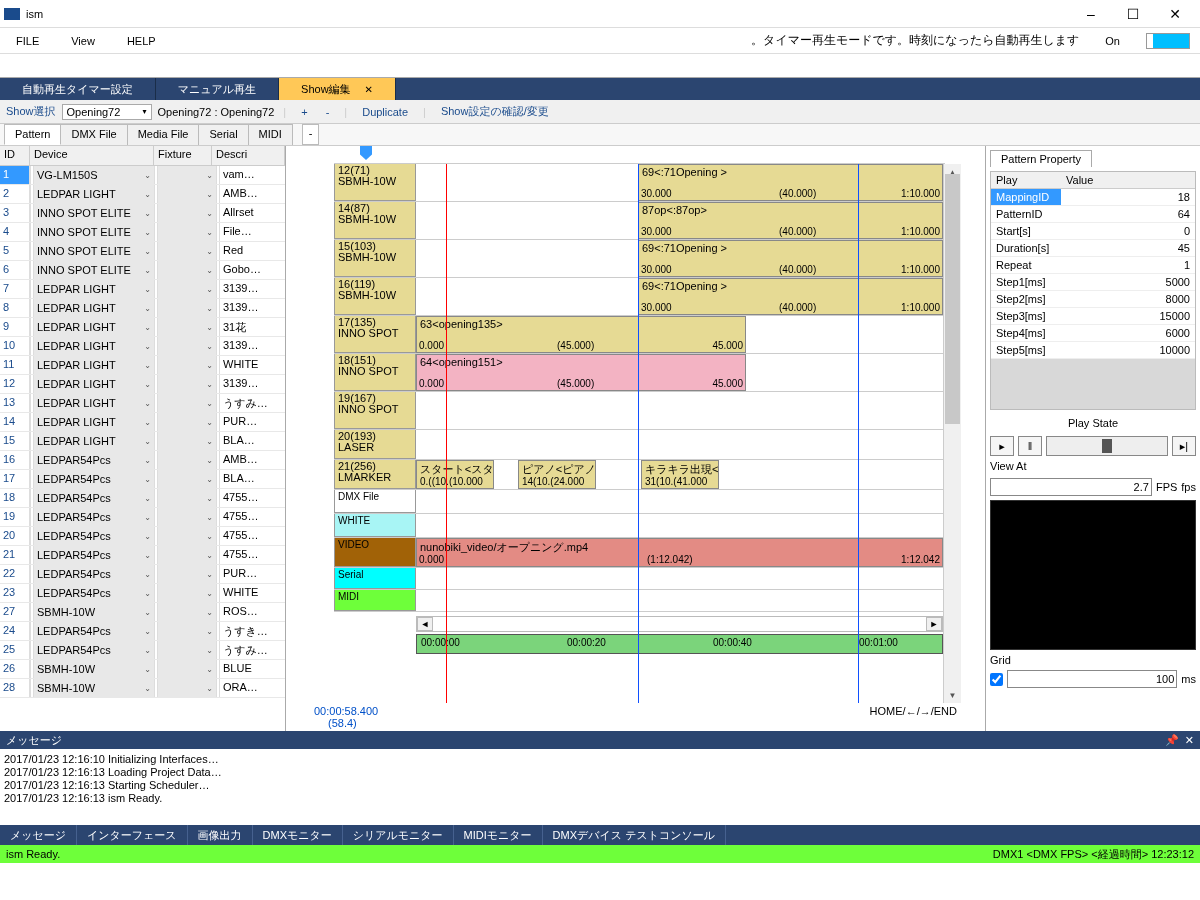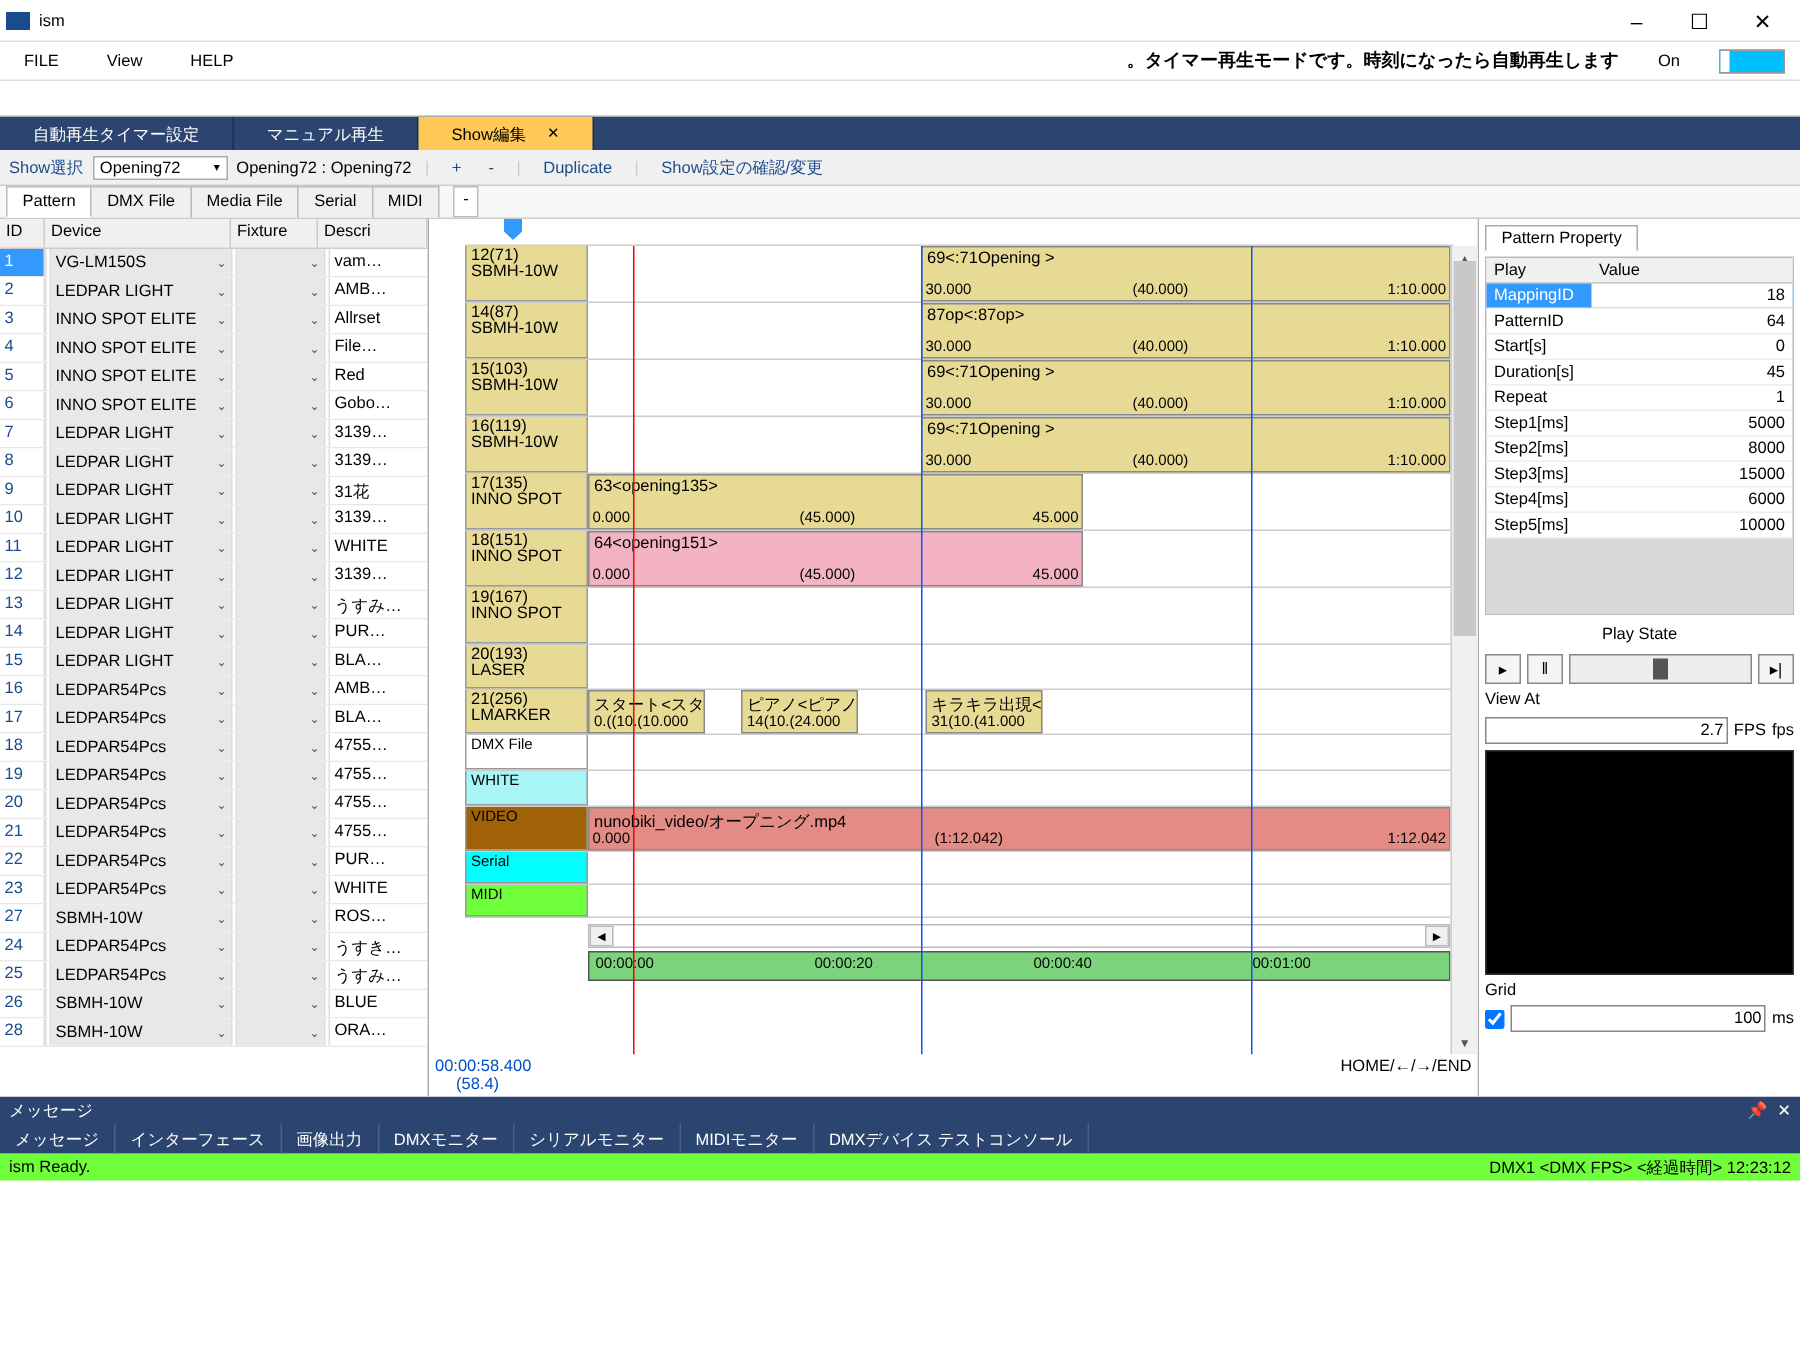--- a/index.html
+++ b/index.html
@@ -5,21 +5,21 @@
 * { box-sizing: border-box; margin: 0; padding: 0; font-family: "MS PGothic", "Hiragino Sans", sans-serif; font-size: 11px; }
 body { background: #fff; width: 1200px; height: 900px; overflow: hidden; position: relative; }
 
 .titlebar { height: 28px; background: #fff; border-bottom: 1px solid #ddd; display: flex; align-items: center; padding: 0 4px; }
 .titlebar .app-icon { width: 16px; height: 12px; background: #1a4b8c; margin-right: 6px; }
 .titlebar .title { flex: 1; }
 .titlebar .win-btn { width: 42px; height: 26px; display: flex; align-items: center; justify-content: center; font-size: 14px; cursor: pointer; }
 
 .menubar { height: 26px; background: #fff; display: flex; align-items: center; padding: 0 10px; gap: 20px; border-bottom: 1px solid #ddd; }
 .menubar .item { cursor: pointer; padding: 2px 6px; }
-.menubar .status-text { margin-left: auto; font-size: 12px; font-weight: bold; }
+.menubar .status-text { margin-left: auto; font-size: 12px; }
 .menubar .on-label { margin: 0 6px; }
 .menubar .toggle { width: 44px; height: 16px; background: #00bfff; border: 1px solid #999; position: relative; }
 .menubar .toggle::after { content: ""; position: absolute; left: 0; top: 0; width: 6px; height: 14px; background: #fff; }
 
 .spacer-bar { height: 24px; border-bottom: 1px solid #aaa; }
 
 .tabs1 { background: #2b4570; display: flex; height: 22px; align-items: stretch; }
 .tabs1 .tab { padding: 3px 22px; color: #fff; cursor: pointer; border-right: 1px solid #1a2d49; display: flex; align-items: center; }
 .tabs1 .tab.active { background: #ffc857; color: #000; }
 .tabs1 .tab .close { margin-left: 14px; font-size: 10px; }
@@ -29,21 +29,21 @@
 .toolbar1 .sel { background: #fff; border: 1px solid #aaa; padding: 1px 4px; min-width: 90px; display: inline-flex; align-items: center; }
 .toolbar1 .sel::after { content: "▾"; margin-left: auto; font-size: 8px; }
 .toolbar1 .sep { color: #ccc; margin: 0 3px; }
 .toolbar1 .btn { padding: 2px 6px; cursor: pointer; color: #1a4b8c; }
 
 .tabs2 { background: #f7f7f7; display: flex; height: 22px; padding: 0 4px; border-bottom: 1px solid #ccc; }
 .tabs2 .tab { padding: 3px 10px; border: 1px solid #bbb; border-bottom: none; background: #f0f0f0; cursor: pointer; margin-right: -1px; }
 .tabs2 .tab.active { background: #fff; border-bottom: 1px solid #fff; position: relative; z-index: 1; }
 .tabs2 .collapse-btn { margin-left: 10px; padding: 2px 6px; border: 1px solid #bbb; background: #fff; cursor: pointer; }
 
-.main { display: flex; height: 585px; }
+.main { display: flex; height: 585px; gap: 24px; }
 
 .left-panel { width: 286px; background: #fff; border-right: 1px solid #aaa; display: flex; flex-direction: column; }
 .lp-header { display: flex; background: #f0f0f0; border-bottom: 1px solid #ccc; height: 20px; }
 .lp-header .col { border-right: 1px solid #ccc; padding: 2px 4px; }
 .lp-body { flex: 1; overflow: hidden; }
 .lp-row { display: flex; height: 19px; border-bottom: 1px solid #e8e8e8; }
 .lp-row .c-id { width: 30px; padding: 2px 3px; background: #fff; color: #1a4b8c; border-right: 1px solid #ddd; }
 .lp-row.sel .c-id { background: #3399ff; color: #fff; }
 .lp-row .c-dev { width: 120px; padding: 2px 3px; background: #e8e8e8; display: flex; align-items: center; }
 .lp-row .c-dev span:first-child { flex: 1; overflow: hidden; white-space: nowrap; }
@@ -834,20 +834,26 @@
 </div>
 
 <div class="msg-panel">
   <div class="msg-head">
     <span>メッセージ</span>
     <div class="r">
       <span>📌</span>
       <span>✕</span>
     </div>
   </div>
+  <div class="msg-body" id="msg-body">
+      <div>2017/01/23 12:16:10 Initializing Interfaces…</div>
+      <div>2017/01/23 12:16:13 Loading Project Data…</div>
+      <div>2017/01/23 12:16:13 Starting Scheduler…</div>
+      <div>2017/01/23 12:16:13 ism Ready.</div>
+    </div>
   <div class="bottom-tabs" id="bottom-tabs">
       <div class="bt">メッセージ</div>
       <div class="bt">インターフェース</div>
       <div class="bt">画像出力</div>
       <div class="bt">DMXモニター</div>
       <div class="bt">シリアルモニター</div>
       <div class="bt">MIDIモニター</div>
       <div class="bt">DMXデバイス テストコンソール</div>
     </div>
 </div>

